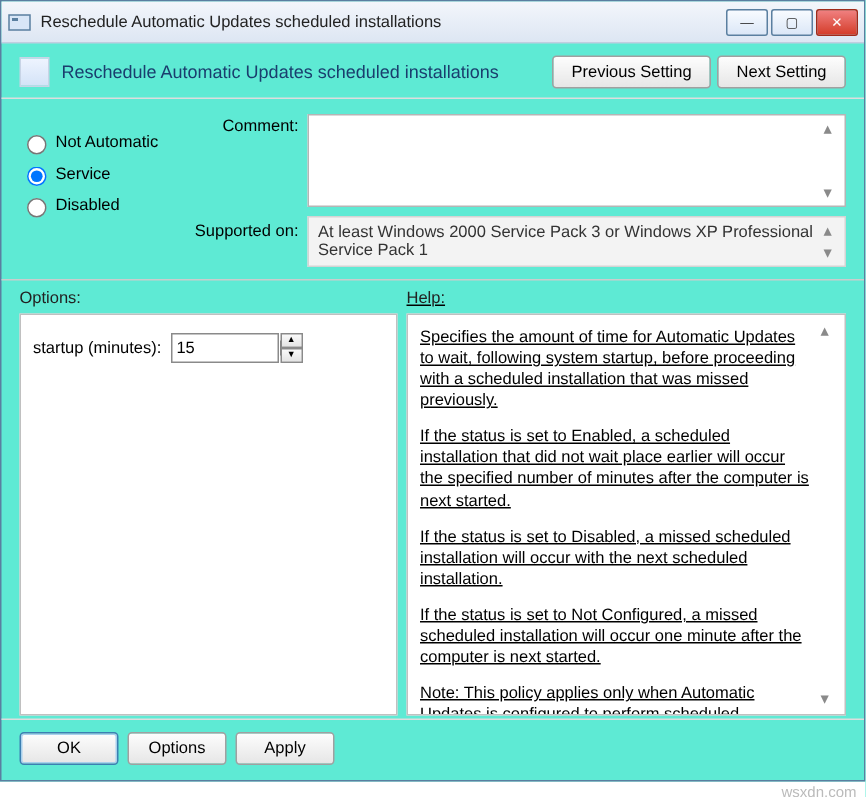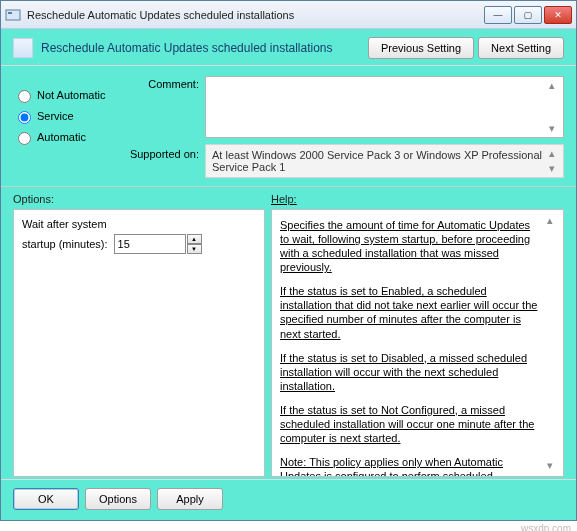--- a/index.html
+++ b/index.html
@@ -79,21 +79,21 @@
       <label class="radio">
         <input type="radio" name="st" style="">
         <span>Not Automatic</span>
       </label>
       <label class="radio">
         <input type="radio" name="st" checked="" style="">
         <span>Service</span>
       </label>
       <label class="radio">
         <input type="radio" name="st" style="">
-        <span>Automatic</span>
+        <span>Disabled</span>
       </label>
     </div>
     <div class="rightcol">
       <div class="row">
         <label>Comment:</label>
         <div class="commentbox">
           <div class="scrollaffordance">
               <span>▴</span>
               <span>▾</span>
             </div>
@@ -109,38 +109,37 @@
             </div>
         </div>
       </div>
     </div>
   </div>
 
   <div class="mid">
     <div class="col colL">
       <div class="sectlabel">Options:</div>
       <div class="panel panelL">
-        <div>Wait after system</div>
         <div class="spin">
           <span style="margin-right:6px">startup (minutes):</span>
           <input type="text" value="15" style="">
             <span class="caret"></span>
           <div class="spinbtns">
             <button>▲</button>
             <button>▼</button>
           </div>
         </div>
       </div>
     </div>
     <div class="col colR">
       <div class="sectlabel">Help:</div>
       <div class="panel panelR">
         <div class="help-content">
           <p>Specifies the amount of time for Automatic Updates to wait, following system startup, before proceeding with a scheduled installation that was missed previously.</p>
-          <p>If the status is set to Enabled, a scheduled installation that did not take next earlier will occur the specified number of minutes after the computer is next started.</p>
+          <p>If the status is set to Enabled, a scheduled installation that did not wait place earlier will occur the specified number of minutes after the computer is next started.</p>
           <p>If the status is set to Disabled, a missed scheduled installation will occur with the next scheduled installation.</p>
           <p>If the status is set to Not Configured, a missed scheduled installation will occur one minute after the computer is next started.</p>
           <p>Note: This policy applies only when Automatic Updates is configured to perform scheduled installations of updates. If the "Configure Automatic Updates" policy is disabled, this policy has no effect.</p>
         </div>
         <div class="scrollaffordance" style="top:4px;bottom:4px;right:4px">
             <span>▴</span>
             <span>▾</span>
           </div>
       </div>
     </div>

